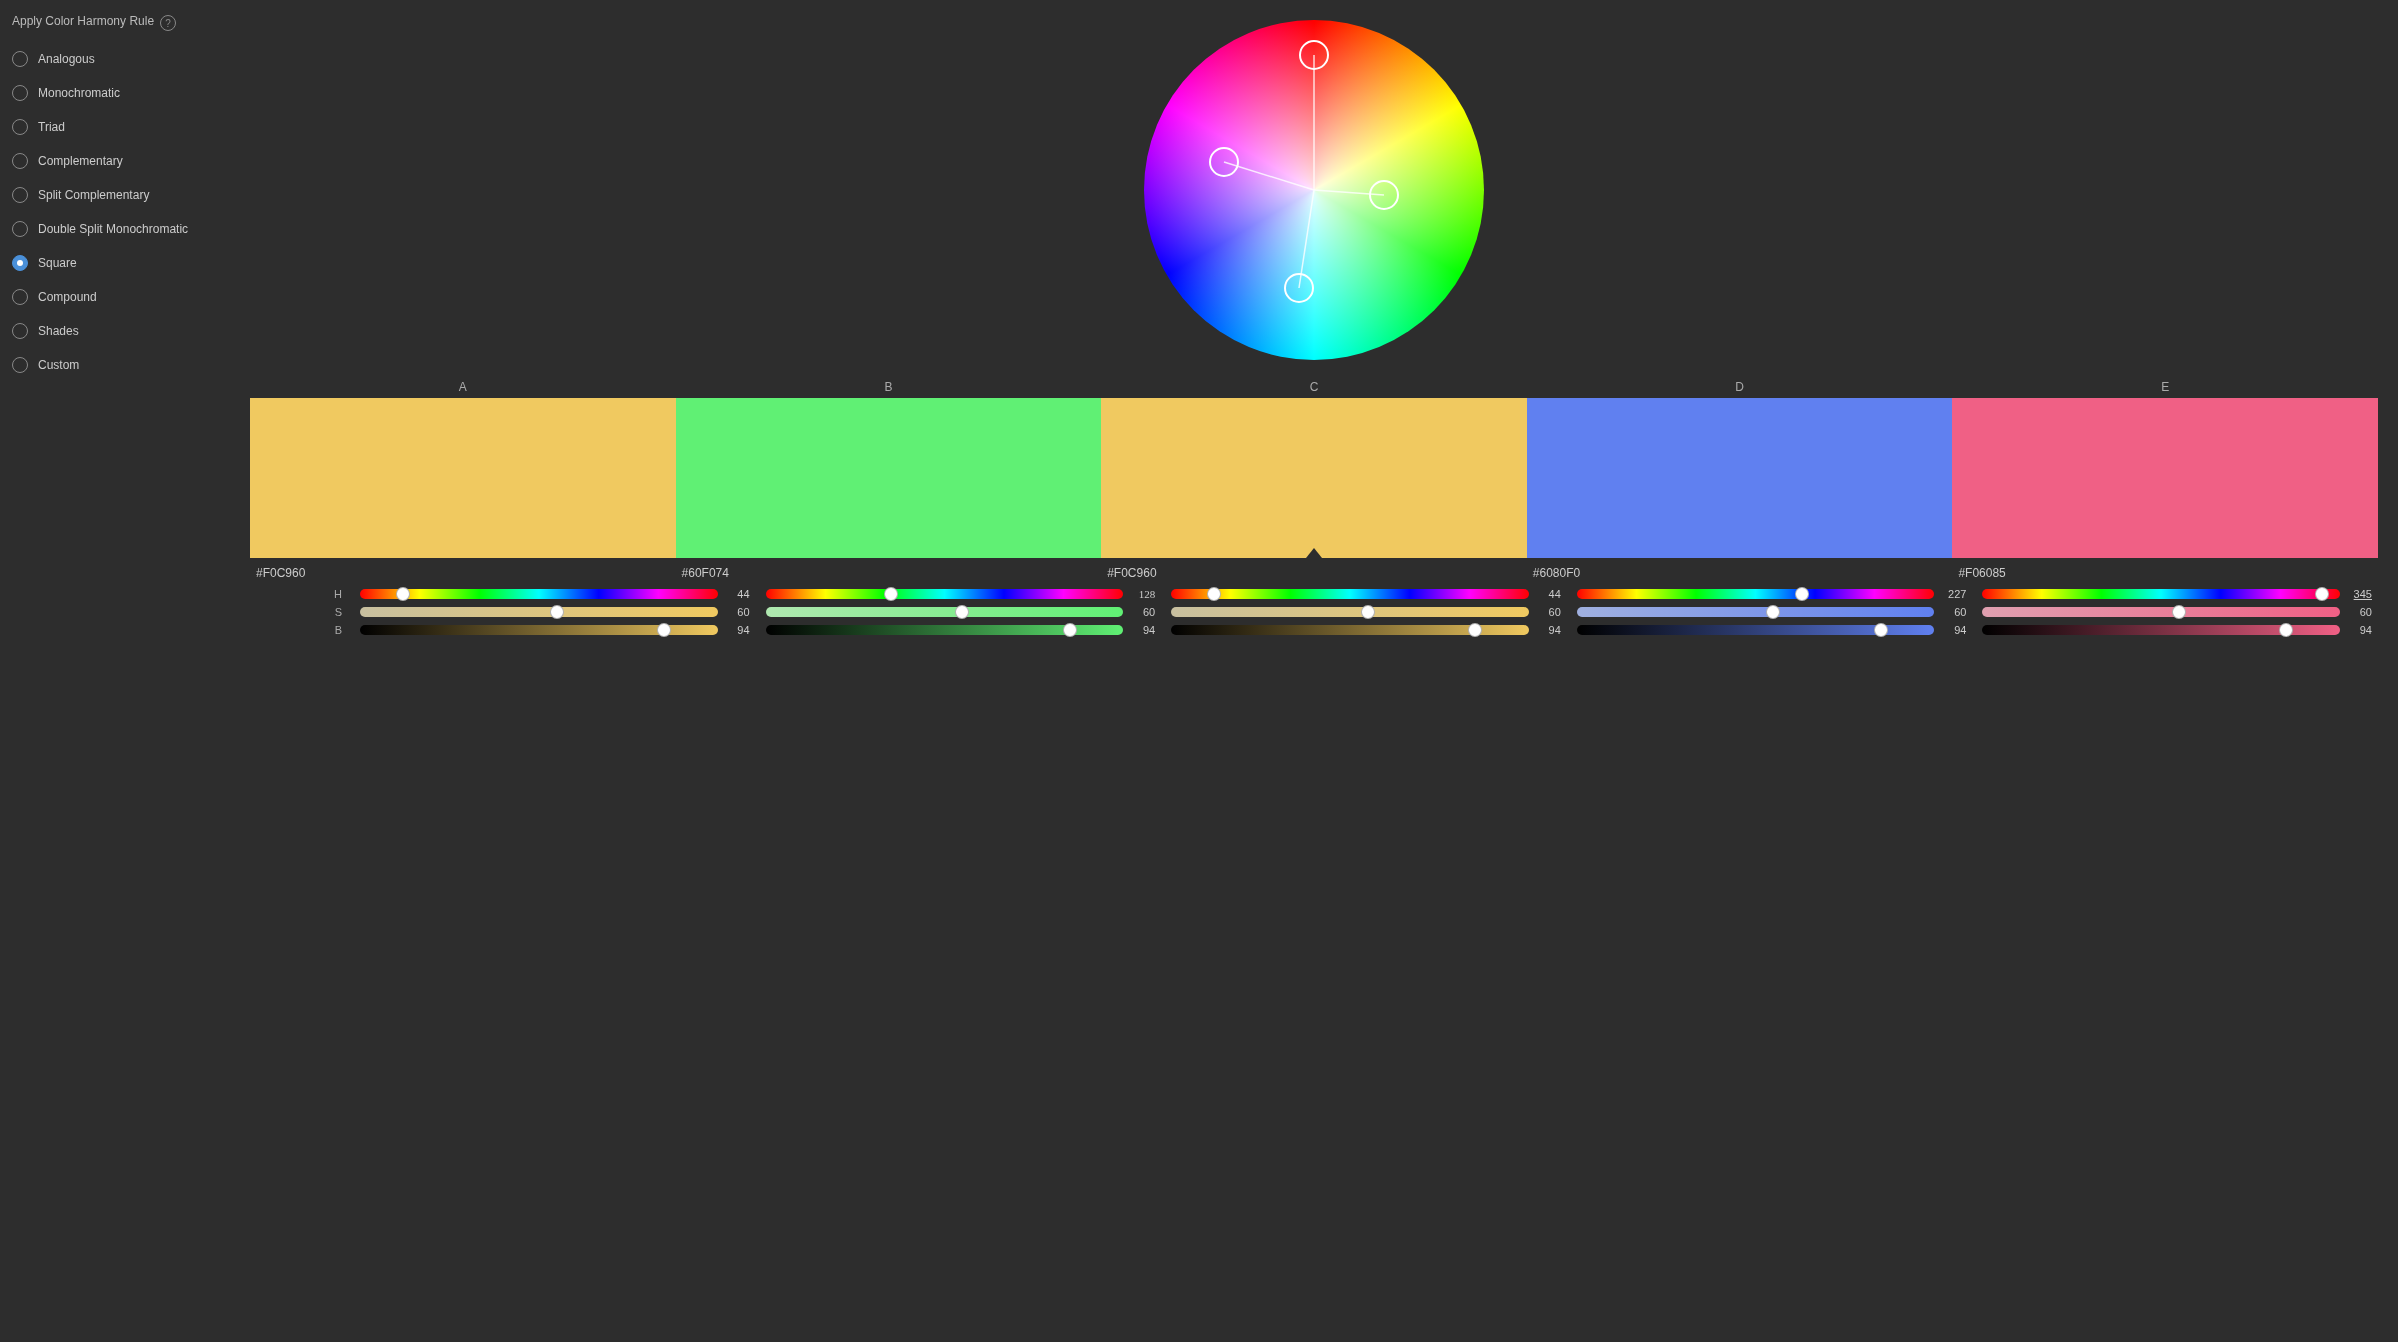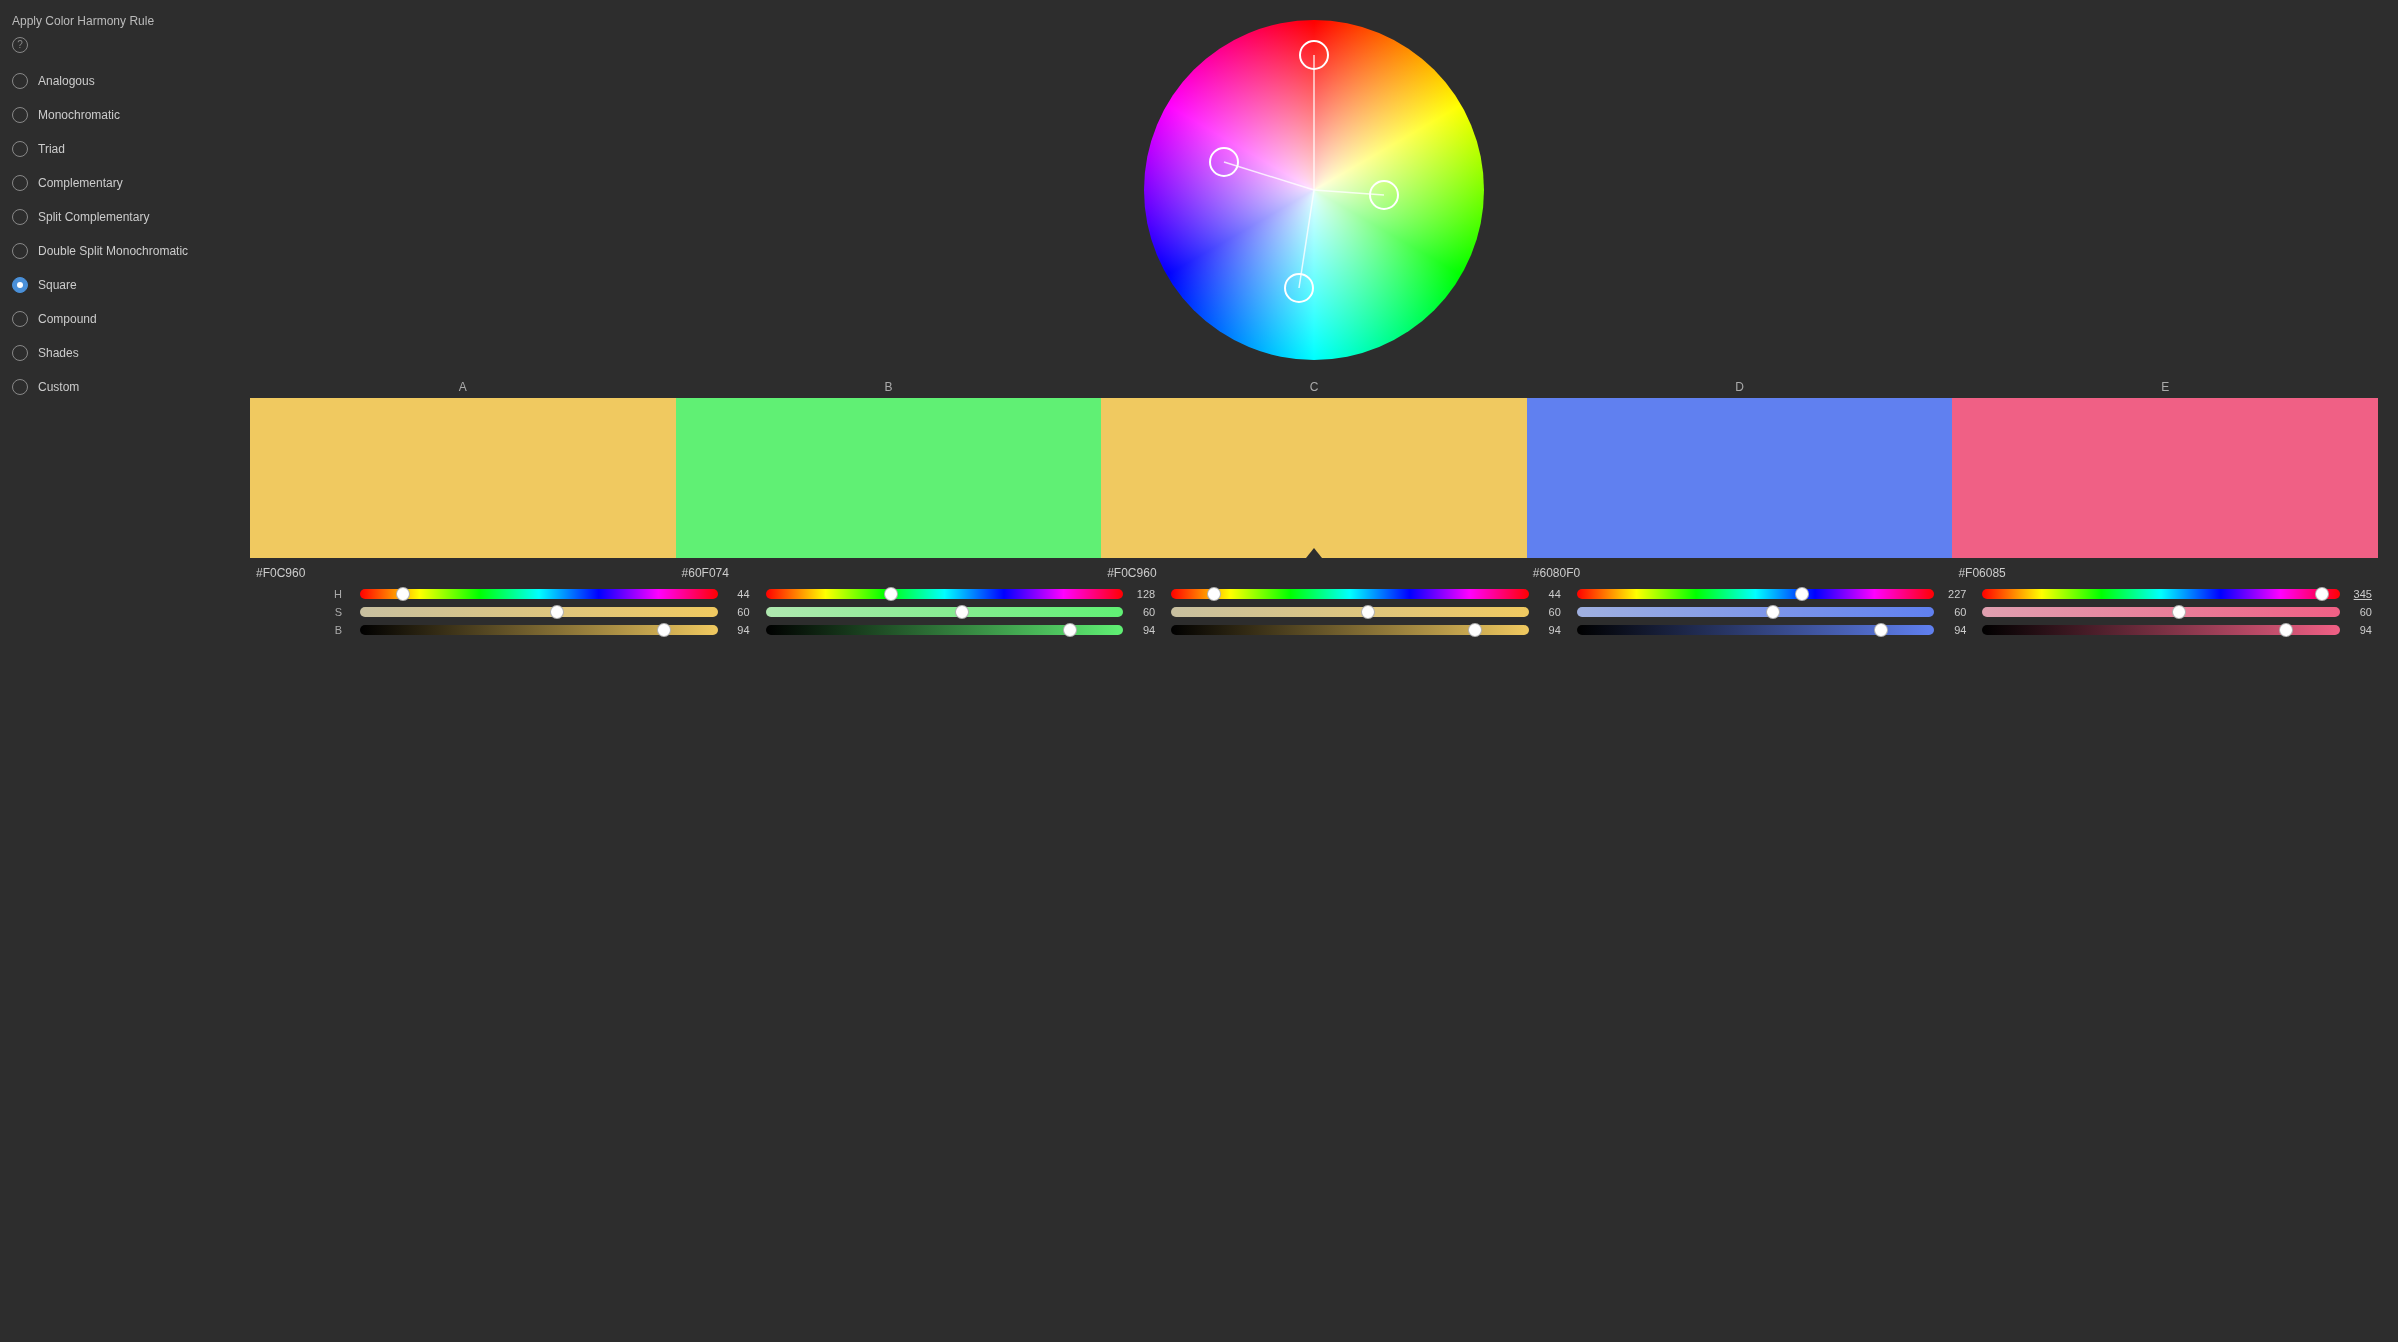--- a/index.html
+++ b/index.html
@@ -21,21 +21,20 @@
       flex-shrink: 0;
     }
     .sidebar-title {
       font-size: 12px;
       color: #bbb;
       margin-bottom: 20px;
       display: flex;
       align-items: flex-start;
       gap: 6px;
       line-height: 1.3;
-      flex-direction: column;
     }
     .help-icon {
       width: 16px;
       height: 16px;
       border-radius: 50%;
       border: 1px solid #888;
       display: inline-flex;
       align-items: center;
       justify-content: center;
       font-size: 10px;
@@ -348,21 +347,21 @@
 
   <div id="sliders-section">
       <div style="display: flex; align-items: center; margin-bottom: 6px;">
         <div style="width: 100px; text-align: right; padding-right: 8px; color: rgb(170, 170, 170); font-size: 11px; flex-shrink: 0;">H</div>
         <div style="flex: 1 1 0%; padding: 0px 6px; display: flex; align-items: center;">
           <div class="slider-track slider-h-a">
             <div class="slider-thumb" style="left: 12%;"></div>
           </div>
           <div class="slider-value">44</div>
         </div>
-        <div style="flex: 1 1 0%; padding: 0px 6px; display: flex; align-items: center;">
+        <div style="flex: 1 1 0%; padding: 0px 6px; display: flex; align-items: center; font-family: Liberation Serif, serif;">
           <div class="slider-track slider-h-b">
             <div class="slider-thumb" style="left: 35%;"></div>
           </div>
           <div class="slider-value">128</div>
         </div>
         <div style="flex: 1 1 0%; padding: 0px 6px; display: flex; align-items: center;">
           <div class="slider-track slider-h-c">
             <div class="slider-thumb" style="left: 12%;"></div>
           </div>
           <div class="slider-value">44</div>

